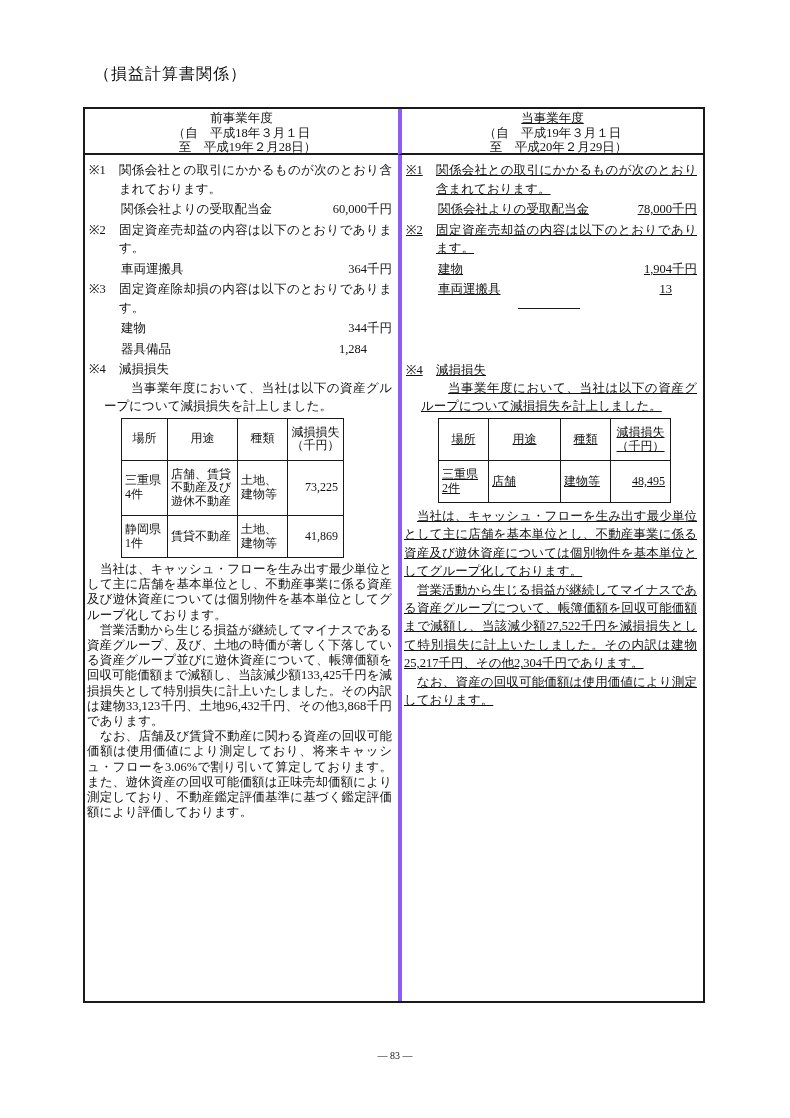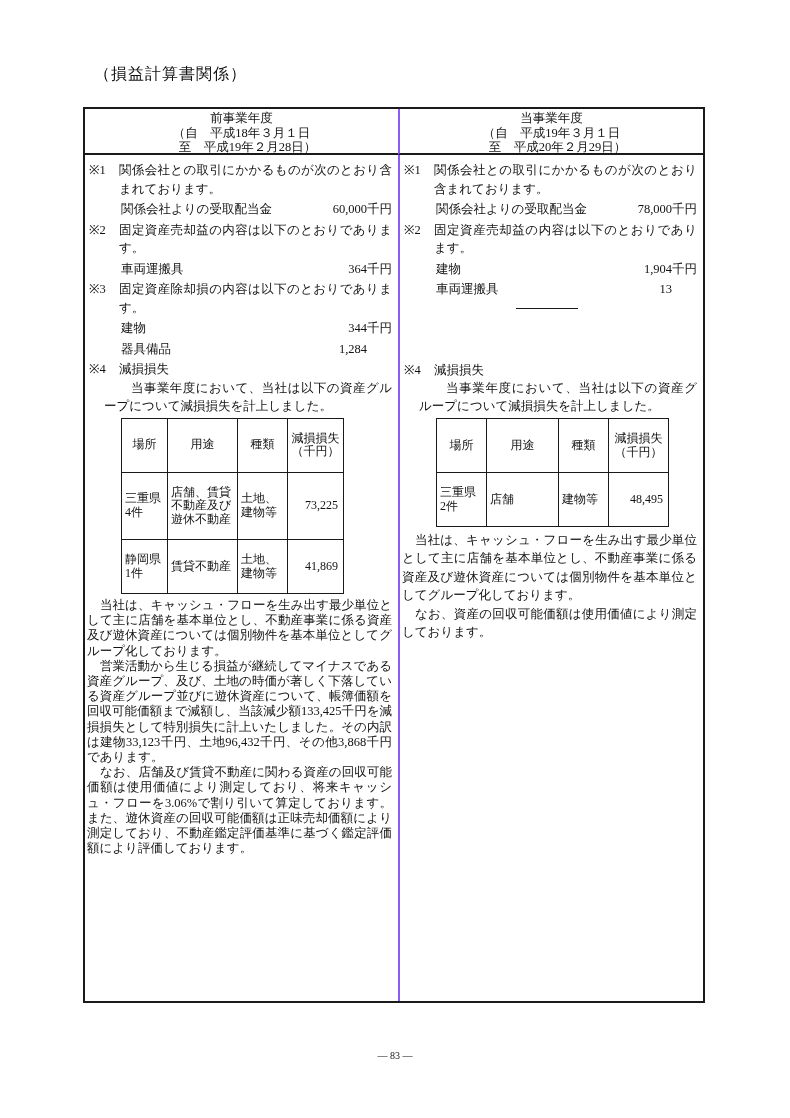--- a/index.html
+++ b/index.html
@@ -11,41 +11,41 @@
   .page-title{position:absolute;left:94px;top:64px;font-size:16px;letter-spacing:1px;}
   .outer{
     position:absolute;left:75px;top:107px;width:622px;height:896px;
     border:2px solid #1a1a1a;box-sizing:border-box;
     display:grid;grid-template-columns:313px 1fr;grid-template-rows:46px 1fr;margin-left:8px;
   }
   .hdr{
     border-bottom:2px solid #1a1a1a;text-align:center;
     font-size:12.5px;line-height:14.5px;padding-top:2px;box-sizing:border-box;
   }
-  .rcol{border-left:2px solid #8b5cf6;box-sizing:border-box;}
+  .rcol{border-left:4px solid #8b5cf6;box-sizing:border-box;text-decoration:underline;}
   .fy-dates{display:inline-block;text-align:center;}
   .to-line{padding-left:12px;}
   .bodycell{
     padding:4px 6px 4px 2px;font-size:12.5px;line-height:18.5px;
     overflow:hidden;box-sizing:border-box;
   }
   .note{display:flex;margin-top:2px;}
   .marker{flex:0 0 30px;width:30px;margin-left:2px;}
   .ntext{flex:1;text-align:justify;}
   .amt{display:flex;justify-content:space-between;margin-left:34px;margin-top:2px;}
   .amt .v{white-space:nowrap;}
   .pad25{padding-right:25px;}
   .intro{margin:0 0 0 17px;text-indent:27px;text-align:justify;line-height:18px;}
   .para{margin:0;text-indent:13px;text-align:justify;}
   .para.first{margin-top:4px;}
   .pl .para{line-height:15.2px;}
   .pr .para{line-height:18.4px;}
   .imp-table{border-collapse:collapse;margin:3px 0 0 34px;font-size:12px;line-height:13.5px;}
   .imp-table th,.imp-table td{
-    border:1.5px solid #1a1a1a;padding:13px 3px;font-weight:normal;vertical-align:middle;
+    border:1.5px solid #1a1a1a;padding:7px 3px;font-weight:normal;vertical-align:middle;
   }
   .imp-table th{text-align:center;}
   .pre{white-space:pre-line;}
   .num{text-align:right;padding-right:5px !important;}
   .sum-rule{width:62px;height:0;border-top:1.5px solid #1a1a1a;margin:9px 0 0 114px;}
   .gap{height:50px;}
   .page-footer{position:absolute;left:0;top:1050px;width:100%;text-align:center;font-size:10px;}
 </style>
 </head>
 <body>
@@ -202,18 +202,19 @@
         <td class="pre">三重県
 2件</td>
         <td class="pre">店舗</td>
         <td class="pre">建物等</td>
         <td class="num">48,495</td>
       </tr>
     </tbody>
       </table>
 
     <p class="para first">当社は、キャッシュ・フローを生み出す最少単位として主に店舗を基本単位とし、不動産事業に係る資産及び遊休資産については個別物件を基本単位としてグループ化しております。</p>
+    <p class="para">営業活動から生じる損益が継続してマイナスである資産グループについて、帳簿価額を回収可能価額まで減額し、当該減少額27,522千円を減損損失として特別損失に計上いたしました。その内訳は建物25,217千円、その他2,304千円であります。</p>
     <p class="para">なお、資産の回収可能価額は使用価値により測定しております。</p>
   </div>
 
 </div>
 
 <div class="page-footer">— 83 —</div>
 
 </body></html>

